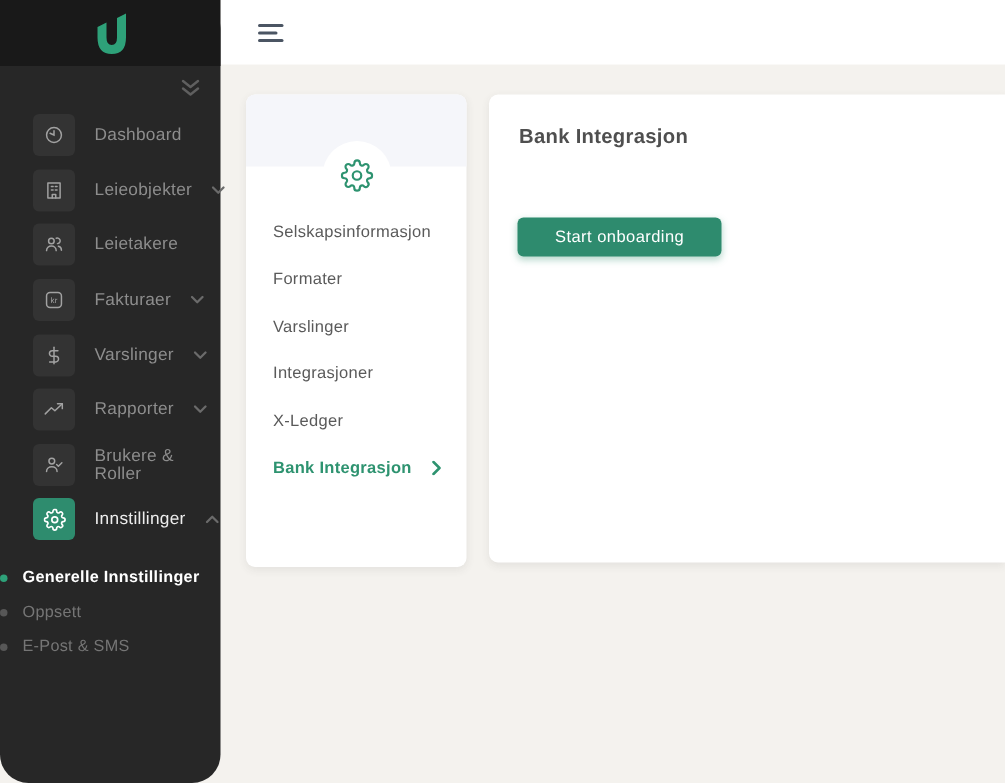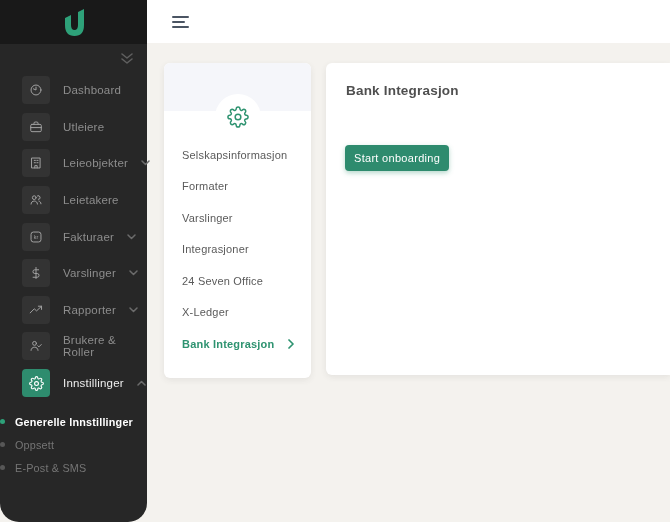--- a/index.html
+++ b/index.html
@@ -42,21 +42,21 @@
   .settings-list{position:absolute;top:76px;left:0;right:0;list-style:none;margin:0;padding:0;}
   .settings-item{height:31.5px;display:flex;align-items:center;padding:0 17px 0 18px;
     font-size:11px;color:#5a5a5a;letter-spacing:.2px;cursor:pointer;}
   .settings-item.active{color:#2e9370;font-weight:700;}
   .settings-item .chev{margin-left:auto;display:flex;color:#2e9370;}
 
   .detail-card{position:absolute;left:179px;top:20px;width:344px;height:312px;background:#ffffff;
     border-radius:6px 0 0 6px;box-shadow:0 2px 6px rgba(70,70,70,.09);}
   .detail-title{margin:0;padding:20px 0 0 20px;font-size:13.5px;font-weight:700;color:#4f4f4f;letter-spacing:.2px;}
   .start-btn{position:absolute;left:19px;top:82px;background:#2e8b6e;color:#ffffff;border:none;
-    border-radius:4px;font-size:11px;padding:7px 9px;font-family:inherit;letter-spacing:.3px;
+    border-radius:4px;font-size:11px;padding:7px 25px;font-family:inherit;letter-spacing:.3px;
     box-shadow:0 2px 5px rgba(46,139,110,.35);cursor:pointer;}
 </style>
 </head>
 <body>
 
 <aside class="sidebar">
   <div class="logo-area">
     <svg width="24" height="30" viewBox="0 0 24 30">
       <path fill="#2ea179" d="M3 11 L9 8 L9 18 Q9 23 12.5 23 Q16 23 16 18 L16 5 L22 2 L22 18 Q22 29 12.5 29 Q3 29 3 18 Z"></path>
     </svg>
@@ -73,30 +73,20 @@
     <div class="nav-item">
       <span class="icon-box">
         <svg width="14" height="14" viewBox="0 0 24 24" fill="none" stroke="currentColor" stroke-width="1.7" stroke-linecap="round">
             <circle cx="12" cy="12" r="8.5"></circle>
             <polyline points="12,7 12,12 7.5,10"></polyline>
           </svg>
       </span>
       <span>Dashboard</span>
     </div>
 
-    <div class="nav-item">
-      <span class="icon-box">
-        <svg width="14" height="14" viewBox="0 0 24 24" fill="none" stroke="currentColor" stroke-width="1.7" stroke-linecap="round" stroke-linejoin="round">
-            <rect x="3" y="7.5" width="18" height="12.5" rx="2"></rect>
-            <path d="M8.5 7.5 V5.5 a2 2 0 0 1 2-2 h3 a2 2 0 0 1 2 2 v2"></path>
-            <path d="M3 13 h18"></path>
-          </svg>
-      </span>
-      <span>Utleiere</span>
-    </div>
 
     <div class="nav-item">
       <span class="icon-box">
         <svg width="14" height="14" viewBox="0 0 24 24" fill="none" stroke="currentColor" stroke-width="1.7" stroke-linecap="round" stroke-linejoin="round">
             <rect x="5" y="3.5" width="14" height="17"></rect>
             <path d="M10 20.5 v-4 h4 v4"></path>
             <path d="M9 7.5 h2 M13.5 7.5 h2 M9 11.5 h2 M13.5 11.5 h2"></path>
           </svg>
       </span>
       <span>Leieobjekter</span>
@@ -225,21 +215,20 @@
       <svg width="22" height="22" viewBox="0 0 24 24" fill="none" stroke="currentColor" stroke-width="1.6" stroke-linecap="round" stroke-linejoin="round">
           <circle cx="12" cy="12" r="3.1"></circle>
           <path d="M19.4 15a1.7 1.7 0 0 0 .34 1.87l.06.06a2 2 0 1 1-2.83 2.83l-.06-.06a1.7 1.7 0 0 0-1.87-.34 1.7 1.7 0 0 0-1 1.55V21a2 2 0 1 1-4 0v-.09a1.7 1.7 0 0 0-1-1.55 1.7 1.7 0 0 0-1.87.34l-.06.06a2 2 0 1 1-2.83-2.83l.06-.06a1.7 1.7 0 0 0 .34-1.87 1.7 1.7 0 0 0-1.55-1H3a2 2 0 1 1 0-4h.09a1.7 1.7 0 0 0 1.55-1 1.7 1.7 0 0 0-.34-1.87l-.06-.06a2 2 0 1 1 2.83-2.83l.06.06a1.7 1.7 0 0 0 1.87.34h.09a1.7 1.7 0 0 0 1-1.55V3a2 2 0 1 1 4 0v.09a1.7 1.7 0 0 0 1 1.55 1.7 1.7 0 0 0 1.87-.34l.06-.06a2 2 0 1 1 2.83 2.83l-.06.06a1.7 1.7 0 0 0-.34 1.87v.09a1.7 1.7 0 0 0 1.55 1H21a2 2 0 1 1 0 4h-.09a1.7 1.7 0 0 0-1.55 1z"></path>
         </svg>
     </div>
     <ul class="settings-list">
       <li class="settings-item">Selskapsinformasjon</li>
       <li class="settings-item">Formater</li>
       <li class="settings-item">Varslinger</li>
       <li class="settings-item">Integrasjoner</li>
-      <li class="settings-item">24 Seven Office</li>
       <li class="settings-item">X-Ledger</li>
       <li class="settings-item active">
         <span>Bank Integrasjon</span>
         <span class="chev">
           <svg width="6" height="10" viewBox="0 0 6 10" fill="none" stroke="currentColor" stroke-width="1.7" stroke-linecap="round" stroke-linejoin="round">
               <polyline points="1,1 5,5 1,9"></polyline>
             </svg>
         </span>
       </li>
     </ul>

